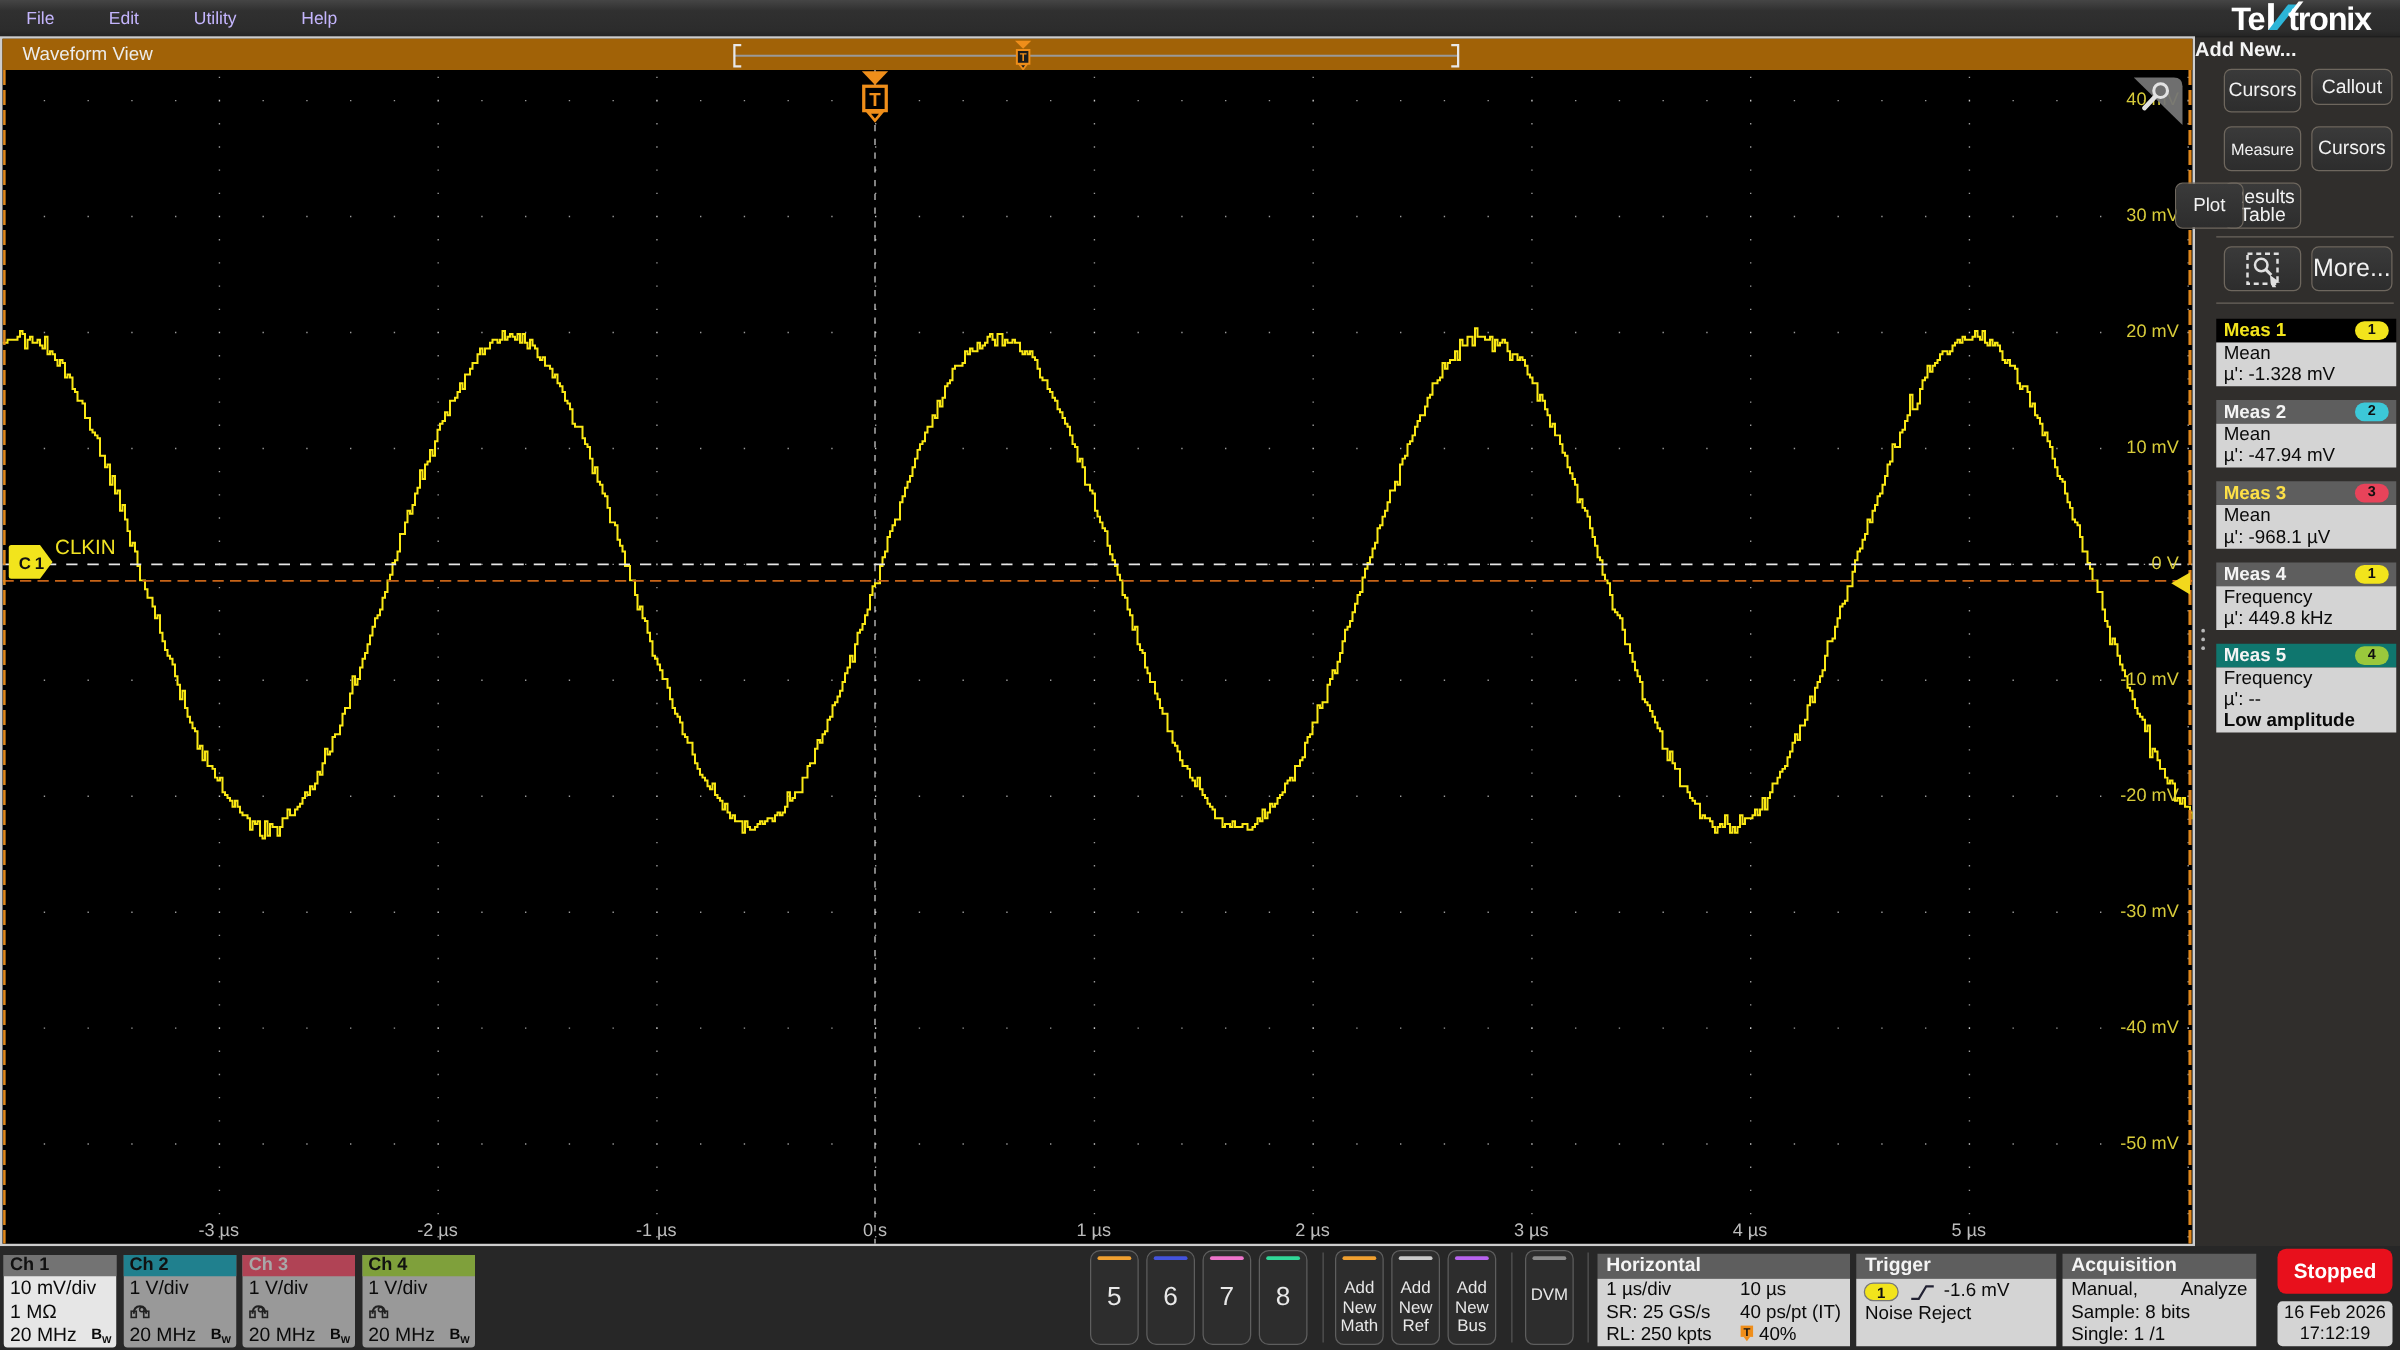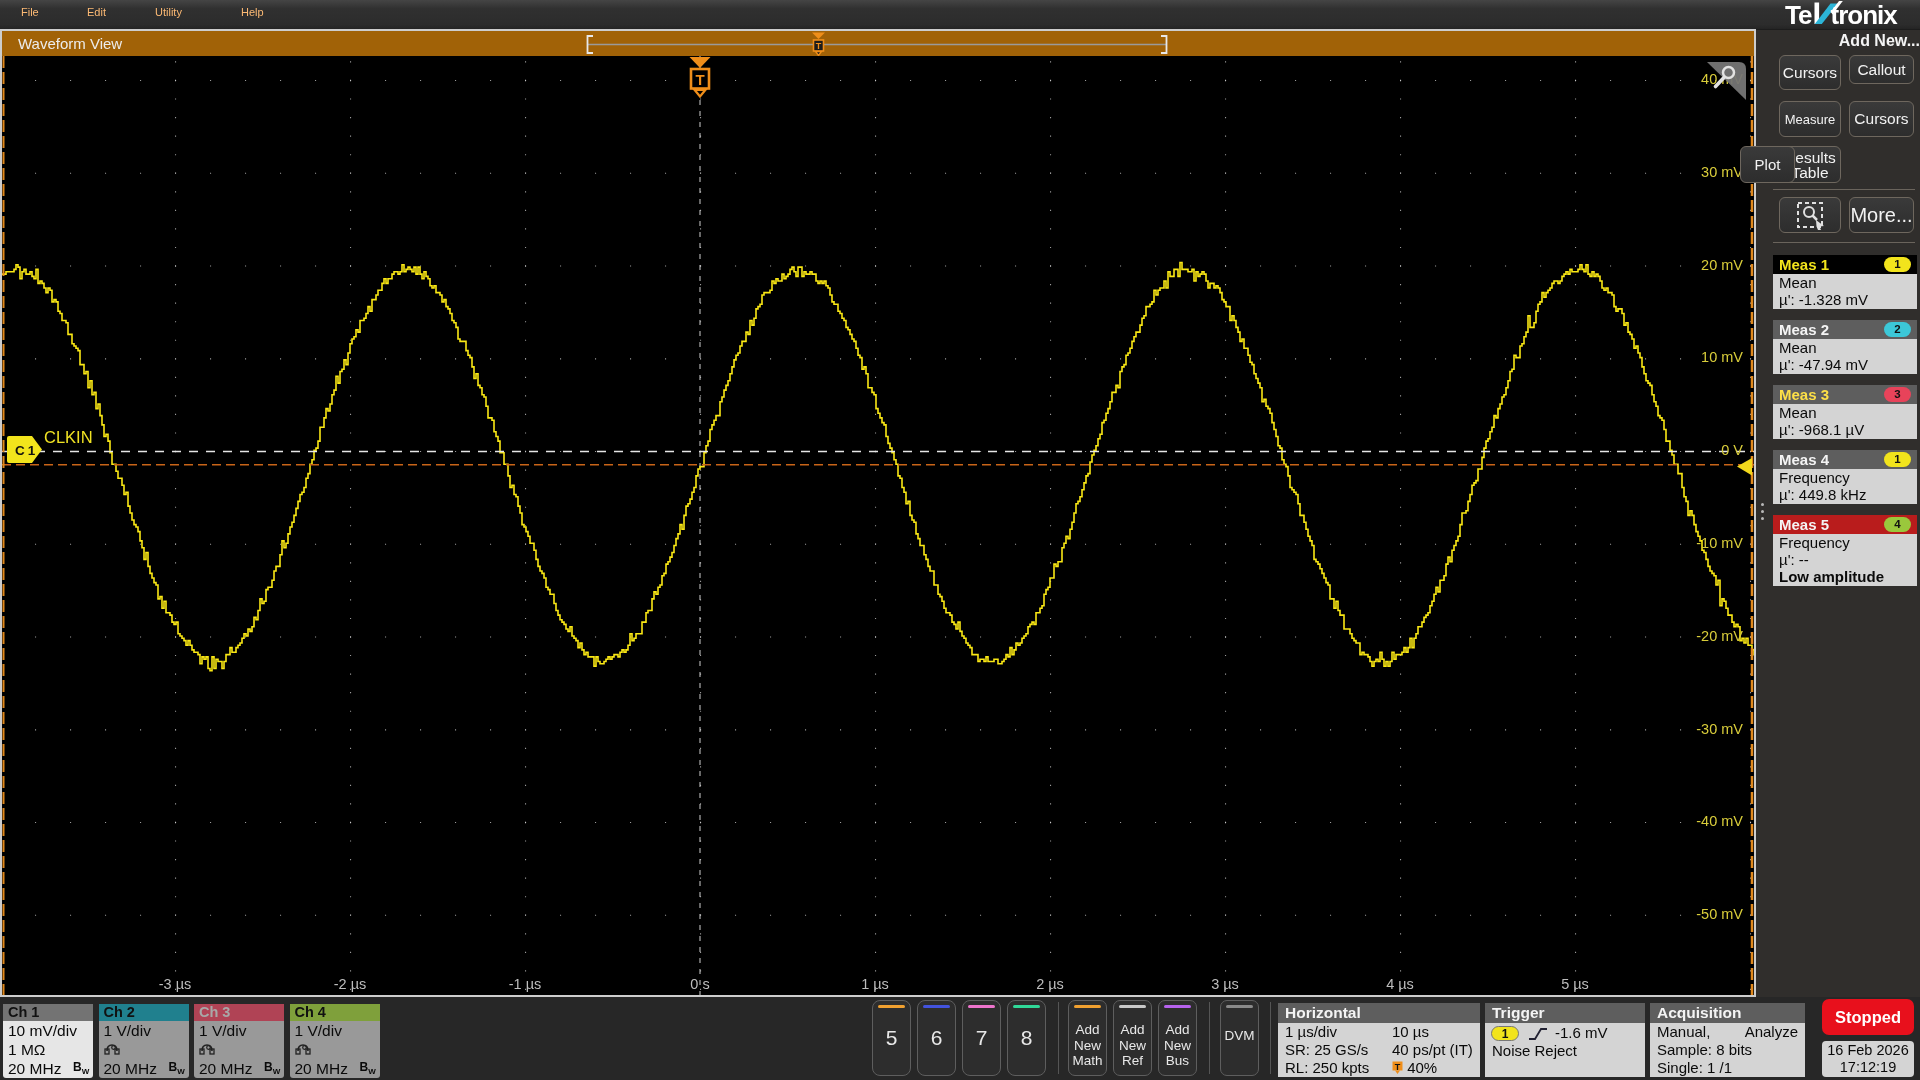--- a/index.html
+++ b/index.html
@@ -1,18 +1,18 @@
 <!DOCTYPE html>
 <html><head><meta charset="utf-8">
 <style>
   * { margin:0; padding:0; box-sizing:border-box; }
   body { width:1920px; height:1080px; background:#272727; overflow:hidden;
          font-family:"Liberation Sans",sans-serif; position:relative; }
   .abs { position:absolute; }
-  .menu { color:#fdba74; font-size:11px;text-align:right; }
+  .menu { color:#c4b5fd; font-size:14px;text-align:right; }
   .panelbtn { position:absolute; background:linear-gradient(#3a3a3a,#2d2d2d);
       border:1px solid #6e675e; border-radius:6px; color:#f2f2f2;
       display:flex; align-items:center; justify-content:center; text-align:center; }
   .hdr { position:absolute; background:#5e5e5e; color:#f4f4f4; font-weight:bold; }
   .bdy { position:absolute; background:#d4d4d4; color:#0a0a0a; }
   .pill { position:absolute; border-radius:8px; color:#111; font-size:11.5px; font-weight:bold;
       text-align:center; }
 </style></head>
 <body>
 <div class="abs" style="left:0;top:0;width:1920px;height:30px;background:linear-gradient(#454545,#303030 30%,#2c2c2c 85%,#242424);border-bottom:1px solid #1c1c1c"></div>
@@ -72,21 +72,21 @@
     <text x="873" y="933" fill="#bdbdbd" font-size="14.5" text-anchor="middle">1 µs</text>
     <text x="1048" y="933" fill="#bdbdbd" font-size="14.5" text-anchor="middle">2 µs</text>
     <text x="1223" y="933" fill="#bdbdbd" font-size="14.5" text-anchor="middle">3 µs</text>
     <text x="1398" y="933" fill="#bdbdbd" font-size="14.5" text-anchor="middle">4 µs</text>
     <text x="1573" y="933" fill="#bdbdbd" font-size="14.5" text-anchor="middle">5 µs</text>
     <path d="M1705 6 L1737 6 Q1744 6 1744 13 L1744 44 Z" fill="#757575" opacity="0.95"></path>
     <circle cx="1726.5" cy="16.5" r="5.5" fill="none" stroke="#e2e2e2" stroke-width="2.5"></circle>
     <line x1="1722" y1="21.5" x2="1713.5" y2="30.5" stroke="#e2e2e2" stroke-width="3.6" stroke-linecap="round"></line>
   </svg>
 <div class="abs" style="left:1756px;top:30px;width:164px;height:967px;background:#302e2c"></div>
-<div class="abs" style="left:1756px;top:32px;width:164px;text-align:right;color:#f4f4f4;font-size:16px;font-weight:bold">Add New...</div>
+<div class="abs" style="left:1756px;top:32px;width:164px;text-align:left;color:#f4f4f4;font-size:16px;font-weight:bold">Add New...</div>
 <div class="panelbtn" style="left:1779px;top:55px;width:62px;height:35px;font-size:15.5px">Cursors</div>
 <div class="panelbtn" style="left:1849px;top:55px;width:65px;height:29px;font-size:15.5px">Callout</div>
 <div class="panelbtn" style="left:1779px;top:101px;width:62px;height:36px;font-size:13px">Measure</div>
 <div class="panelbtn" style="left:1849px;top:101px;width:65px;height:36px;font-size:15.5px">Cursors</div>
 <div class="panelbtn" style="left:1779px;top:146px;width:62px;height:37px;font-size:15.5px;line-height:15px">Results<br>Table</div>
 <div class="panelbtn" style="left:1740px;top:146px;width:55px;height:37px;font-size:15px">Plot</div>
 <div class="panelbtn" style="left:1779px;top:197px;width:62px;height:36px;font-size:15.5px">
     <svg width="34" height="30" viewBox="0 0 34 30">
       <rect x="5" y="3" width="24" height="24" fill="none" stroke="#e0e0e0" stroke-width="2" stroke-dasharray="4 3"></rect>
       <circle cx="16" cy="12" r="5" fill="none" stroke="#e0e0e0" stroke-width="2"></circle>
@@ -114,21 +114,21 @@
 <div class="bdy" style="left:1773px;top:404px;width:144px;height:35px;font-size:15px;padding-left:6px">
     <div style="height:17px;line-height:17px">Mean</div>
     <div style="height:17px;line-height:17px">µ': -968.1 µV</div>
   </div>
 <div class="hdr" style="left:1773px;top:450px;width:144px;height:19px;background:#5e5e5e;color:#f4f4f4;font-size:15px;line-height:19px;padding-left:6px">Meas 4</div>
 <div class="pill" style="left:1884px;top:452px;width:27px;height:15px;background:#f2e41c;line-height:15px">1</div>
 <div class="bdy" style="left:1773px;top:469px;width:144px;height:35px;font-size:15px;padding-left:6px">
     <div style="height:17px;line-height:17px">Frequency</div>
     <div style="height:17px;line-height:17px">µ': 449.8 kHz</div>
   </div>
-<div class="hdr" style="left:1773px;top:515px;width:144px;height:19px;background:#b91c1c;color:#f4f4f4;font-size:15px;line-height:19px;padding-left:6px">Meas 5</div>
+<div class="hdr" style="left:1773px;top:515px;width:144px;height:19px;background:#0f766e;color:#f4f4f4;font-size:15px;line-height:19px;padding-left:6px">Meas 5</div>
 <div class="pill" style="left:1884px;top:517px;width:27px;height:15px;background:#9ac83c;line-height:15px">4</div>
 <div class="bdy" style="left:1773px;top:534px;width:144px;height:52px;font-size:15px;padding-left:6px">
     <div style="height:17px;line-height:17px">Frequency</div>
     <div style="height:17px;line-height:17px">µ': --</div>
     <div style="height:17px;line-height:17px"><b>Low amplitude</b></div>
   </div>
 <div class="abs" style="left:1761px;top:503px;width:3px;height:3px;border-radius:50%;background:#b8b8b8"></div>
 <div class="abs" style="left:1761px;top:510px;width:3px;height:3px;border-radius:50%;background:#b8b8b8"></div>
 <div class="abs" style="left:1761px;top:517px;width:3px;height:3px;border-radius:50%;background:#b8b8b8"></div>
 <div class="abs" style="left:0;top:997px;width:1920px;height:83px;background:#272727"></div>

